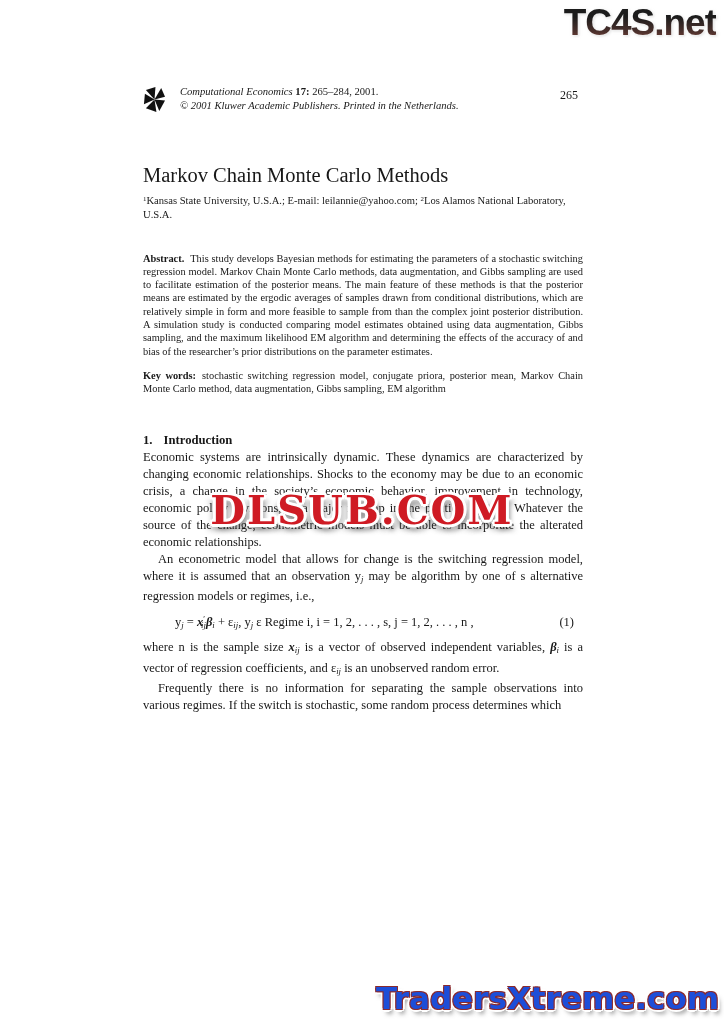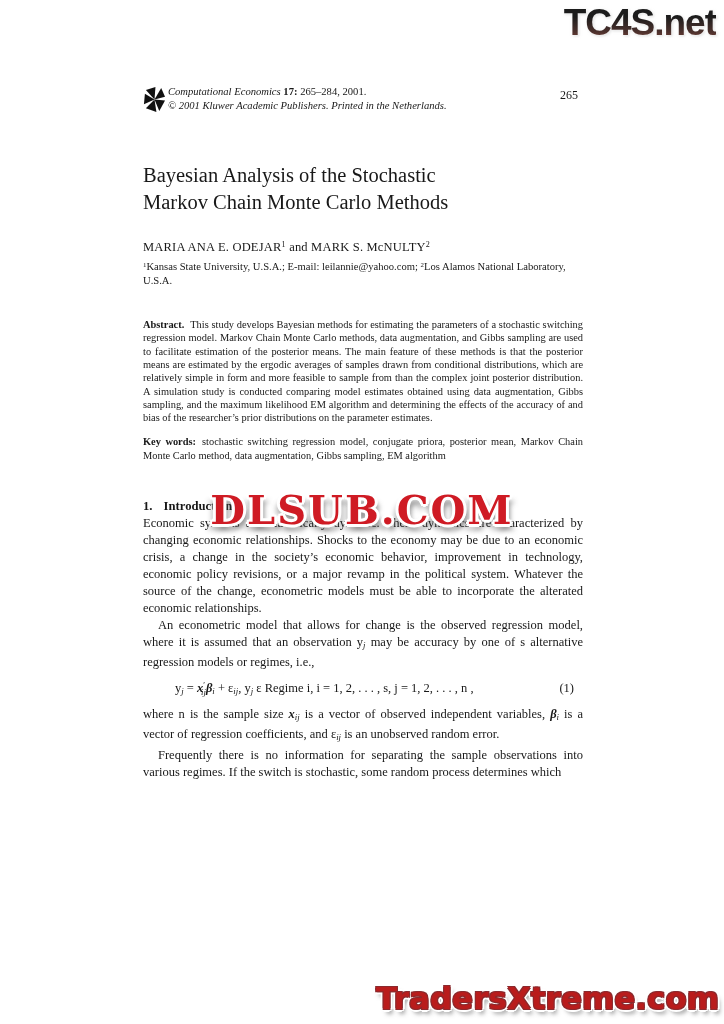--- a/index.html
+++ b/index.html
@@ -22,34 +22,34 @@
     color: #cf1b24; white-space: nowrap; z-index: 5;
     text-shadow:
       -3px 0 0 #fff, 3px 0 0 #fff, 0 -3px 0 #fff, 0 3px 0 #fff,
       -2px -2px 0 #fff, 2px -2px 0 #fff, -2px 2px 0 #fff, 2px 2px 0 #fff,
       4px 6px 5px rgba(60,60,60,0.55), -4px 6px 5px rgba(60,60,60,0.35);
   }
   .wm-bottom {
     position: absolute; bottom: 8px; right: 5px;
     font-family: "DejaVu Sans", "Liberation Sans", sans-serif;
     font-weight: bold; font-size: 31px; letter-spacing: 0px;
-    color: #b91c1c; white-space: nowrap; z-index: 5;
+    color: #1d4ed8; white-space: nowrap; z-index: 5;
     text-shadow:
       -1px -1px 0 #8a2a2e, 1px -1px 0 #8a2a2e, -1px 1px 0 #8a2a2e, 1px 1px 0 #8a2a2e,
       -3px 0 0 #fff, 3px 0 0 #fff, 0 -3px 0 #fff, 0 3px 0 #fff,
       -2px -2px 0 #fff, 2px -2px 0 #fff, -2px 2px 0 #fff, 2px 2px 0 #fff,
       3px 5px 4px rgba(70,70,70,0.5);
   }
 
   
   .page-col { position: absolute; left: 143px; top: 85px; width: 440px; }
 
   .header-row { display: flex; align-items: flex-start; }
   .logo { width: 23px; height: 27px; margin-top: 1px; }
-  .header-text { margin-left: 2px; font-size: 10.6px; line-height: 13.5px; flex: 1; }
+  .header-text { margin-left: 14px; font-size: 10.6px; line-height: 13.5px; flex: 1; }
   .header-text .b { font-weight: bold; font-style: normal; }
   .header-text .i, .header-line2 { font-style: italic; }
   .page-num { font-size: 12px; margin-top: 3px; padding-right: 5px; }
 
   .paper-title { margin-top: 49px; font-size: 20.5px; line-height: 26.5px; }
 
   .authors { margin-top: 25px; font-size: 12.5px; letter-spacing: 0.2px; }
   .affiliation { margin-top: 3px; font-size: 10.6px; line-height: 14px; }
 
   .abstract { margin-top: 30px; font-size: 10.4px; line-height: 13.3px; text-align: justify; }
@@ -97,43 +97,41 @@
       </g>
     </svg>
     <div class="header-text">
       <div><span class="i">Computational Economics</span><span> </span><span class="b">17:</span><span> 265–284, 2001.</span></div>
       <div class="header-line2">© 2001 Kluwer Academic Publishers.  Printed in the Netherlands.</div>
     </div>
     <div class="page-num">265</div>
   </div>
 
   <div class="paper-title">
-    <div>Bayesian Analysis of the Stochastic</div>
     <div>Markov Chain Monte Carlo Methods</div>
   </div>
 
-  <div class="authors"><span>MARIA ANA E. ODEJAR</span><span class="sup">1</span><span> and MARK S. McNULTY</span><span class="sup">2</span></div>
 
   <div class="affiliation"><span class="sup">1</span><span class="i">Kansas State University, U.S.A.; E-mail: leilannie@yahoo.com; </span><span class="sup">2</span><span class="i">Los Alamos National Laboratory, U.S.A.</span></div>
 
   <p class="abstract">
     <span class="label">Abstract.</span><span>This study develops Bayesian methods for estimating the parameters of a stochastic switching regression model. Markov Chain Monte Carlo methods, data augmentation, and Gibbs sampling are used to facilitate estimation of the posterior means. The main feature of these methods is that the posterior means are estimated by the ergodic averages of samples drawn from conditional distributions, which are relatively simple in form and more feasible to sample from than the complex joint posterior distribution. A simulation study is conducted comparing model estimates obtained using data augmentation, Gibbs sampling, and the maximum likelihood EM algorithm and determining the effects of the accuracy of and bias of the researcher’s prior distributions on the parameter estimates.</span>
   </p>
 
   <p class="keywords">
     <span class="label">Key words:</span><span>stochastic switching regression model, conjugate priora, posterior mean, Markov Chain Monte Carlo method, data augmentation, Gibbs sampling, EM algorithm</span>
   </p>
 
   <div class="section-heading">
     <span class="num">1.</span><span>Introduction</span>
   </div>
 
   <p class="body-p first">Economic systems are intrinsically dynamic. These dynamics are characterized by changing economic relationships. Shocks to the economy may be due to an economic crisis, a change in the society’s economic behavior, improvement in technology, economic policy revisions, or a major revamp in the political system. Whatever the source of the change, econometric models must be able to incorporate the alterated economic relationships.</p>
 
-  <p class="body-p indent"><span>An econometric model that allows for change is the observed regression model, where it is assumed that an observation </span><span class="i">y</span><span class="subi">j</span><span> may be accuracy by one of </span><span class="i">s</span><span> alternative regression models or regimes, i.e.,</span></p>
+  <p class="body-p indent"><span>An econometric model that allows for change is the switching regression model, where it is assumed that an observation </span><span class="i">y</span><span class="subi">j</span><span> may be algorithm by one of </span><span class="i">s</span><span> alternative regression models or regimes, i.e.,</span></p>
 
   <div class="equation">
     <span class="eq-body"><span class="i">y</span><span class="subi">j</span><span> = </span><span class="bi">x</span><span class="sup">′</span><span class="subi tuck">ij</span><span class="bi">β</span><span class="subi">i</span><span> + </span><span class="i">ε</span><span class="subi">ij</span><span>, </span><span class="i">y</span><span class="subi">j</span><span class="i"> ε</span><span> Regime </span><span class="i">i</span><span>, </span><span class="i">i</span><span> = 1, 2, . . . , </span><span class="i">s</span><span>, </span><span class="i">j</span><span> = 1, 2, . . . , </span><span class="i">n</span><span> ,</span></span>
     <span class="eq-num">(1)</span>
   </div>
 
   <p class="body-p"><span>where </span><span class="i">n</span><span> is the sample size </span><span class="bi">x</span><span class="subi">ij</span><span> is a vector of observed independent variables, </span><span class="bi">β</span><span class="subi">i</span><span> is a vector of regression coefficients, and </span><span class="i">ε</span><span class="subi">ij</span><span> is an unobserved random error.</span></p>
 
   <p class="body-p indent">Frequently there is no information for separating the sample observations into various regimes. If the switch is stochastic, some random process determines which</p>
 

